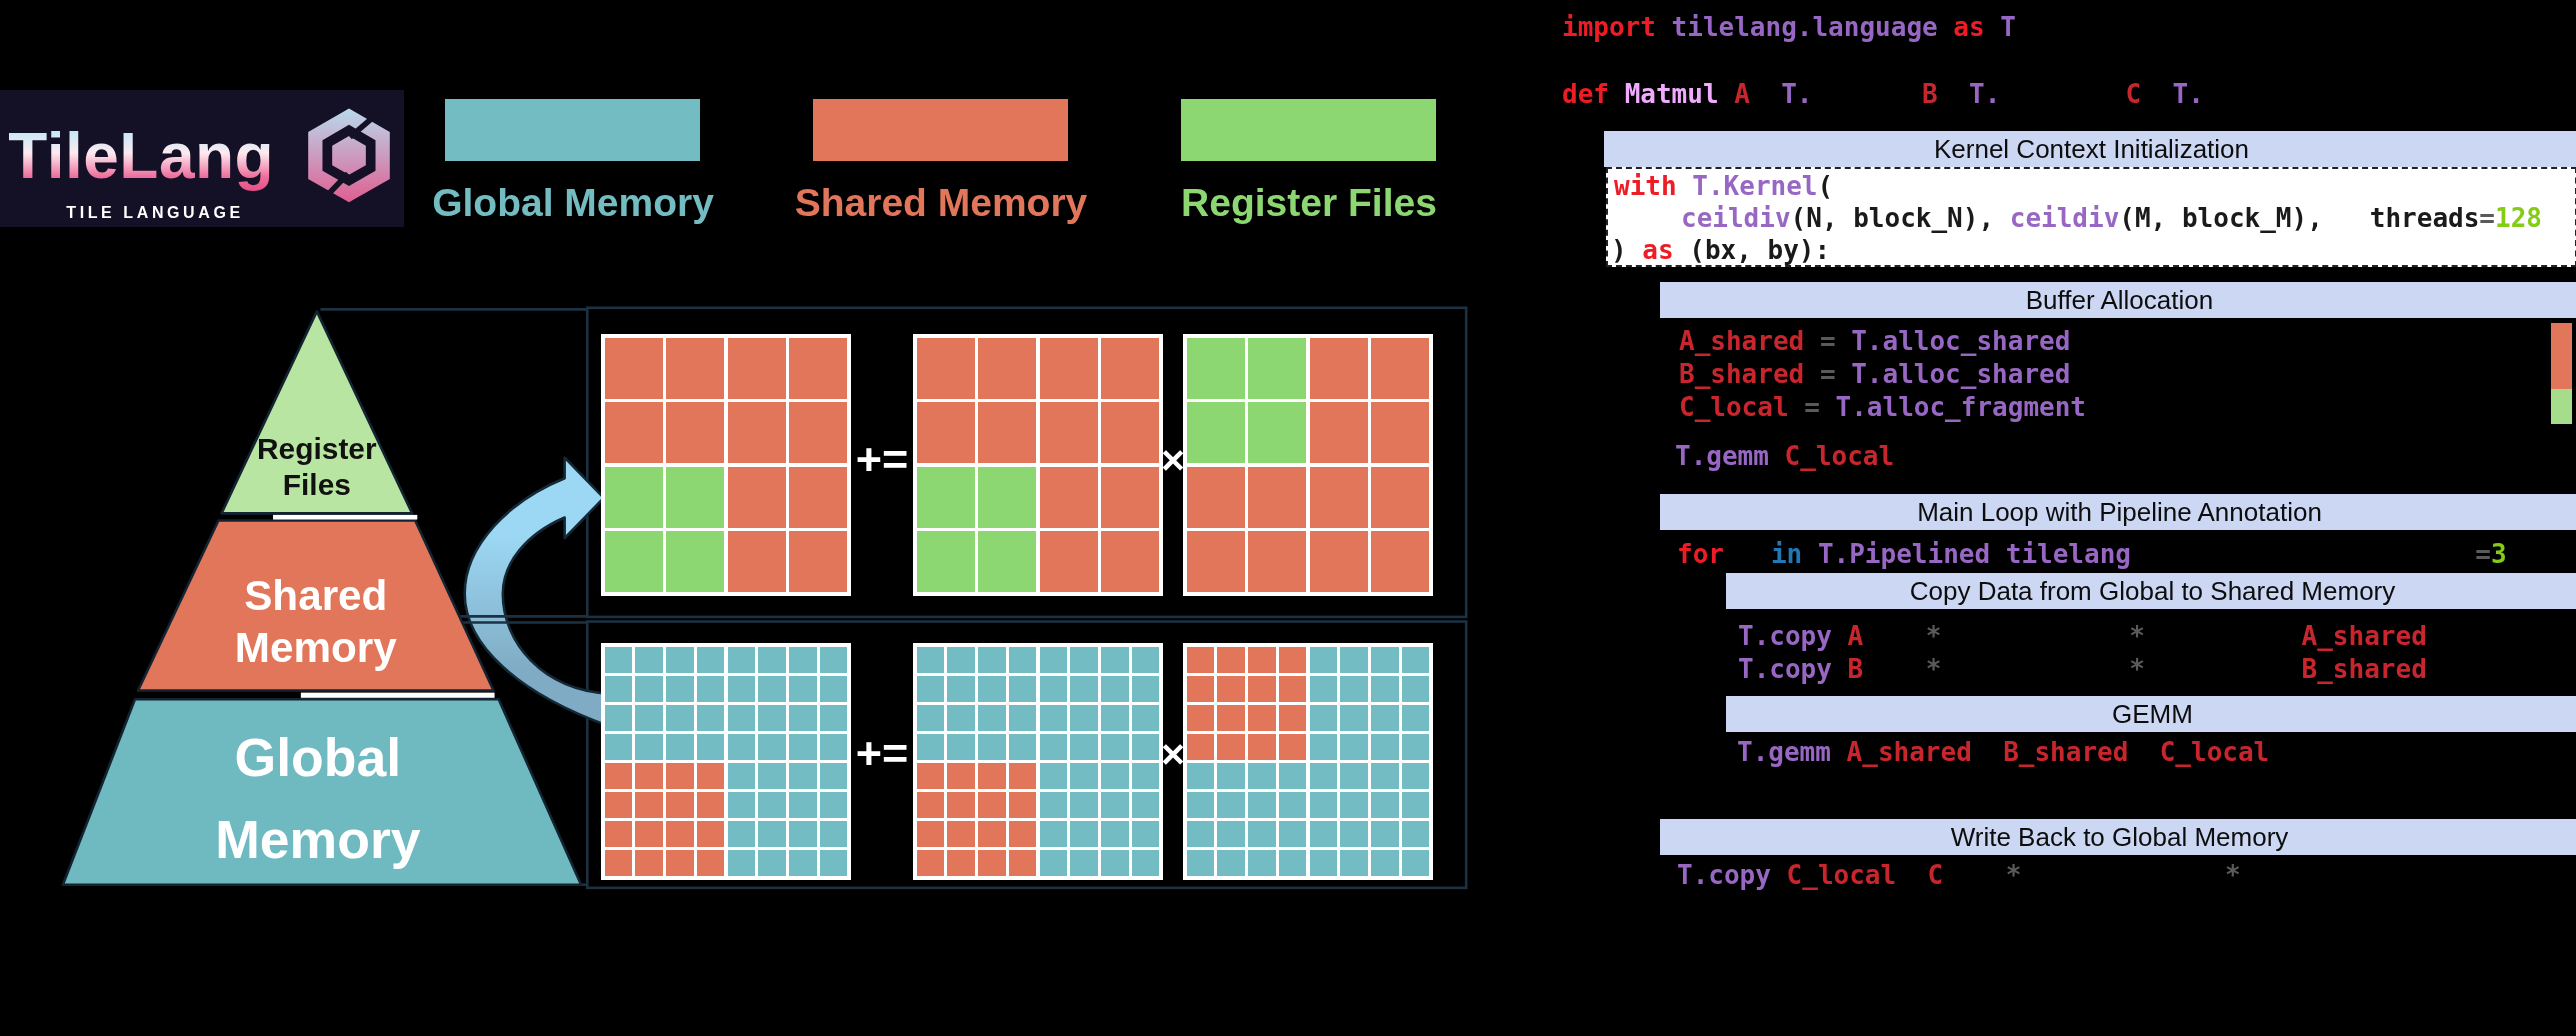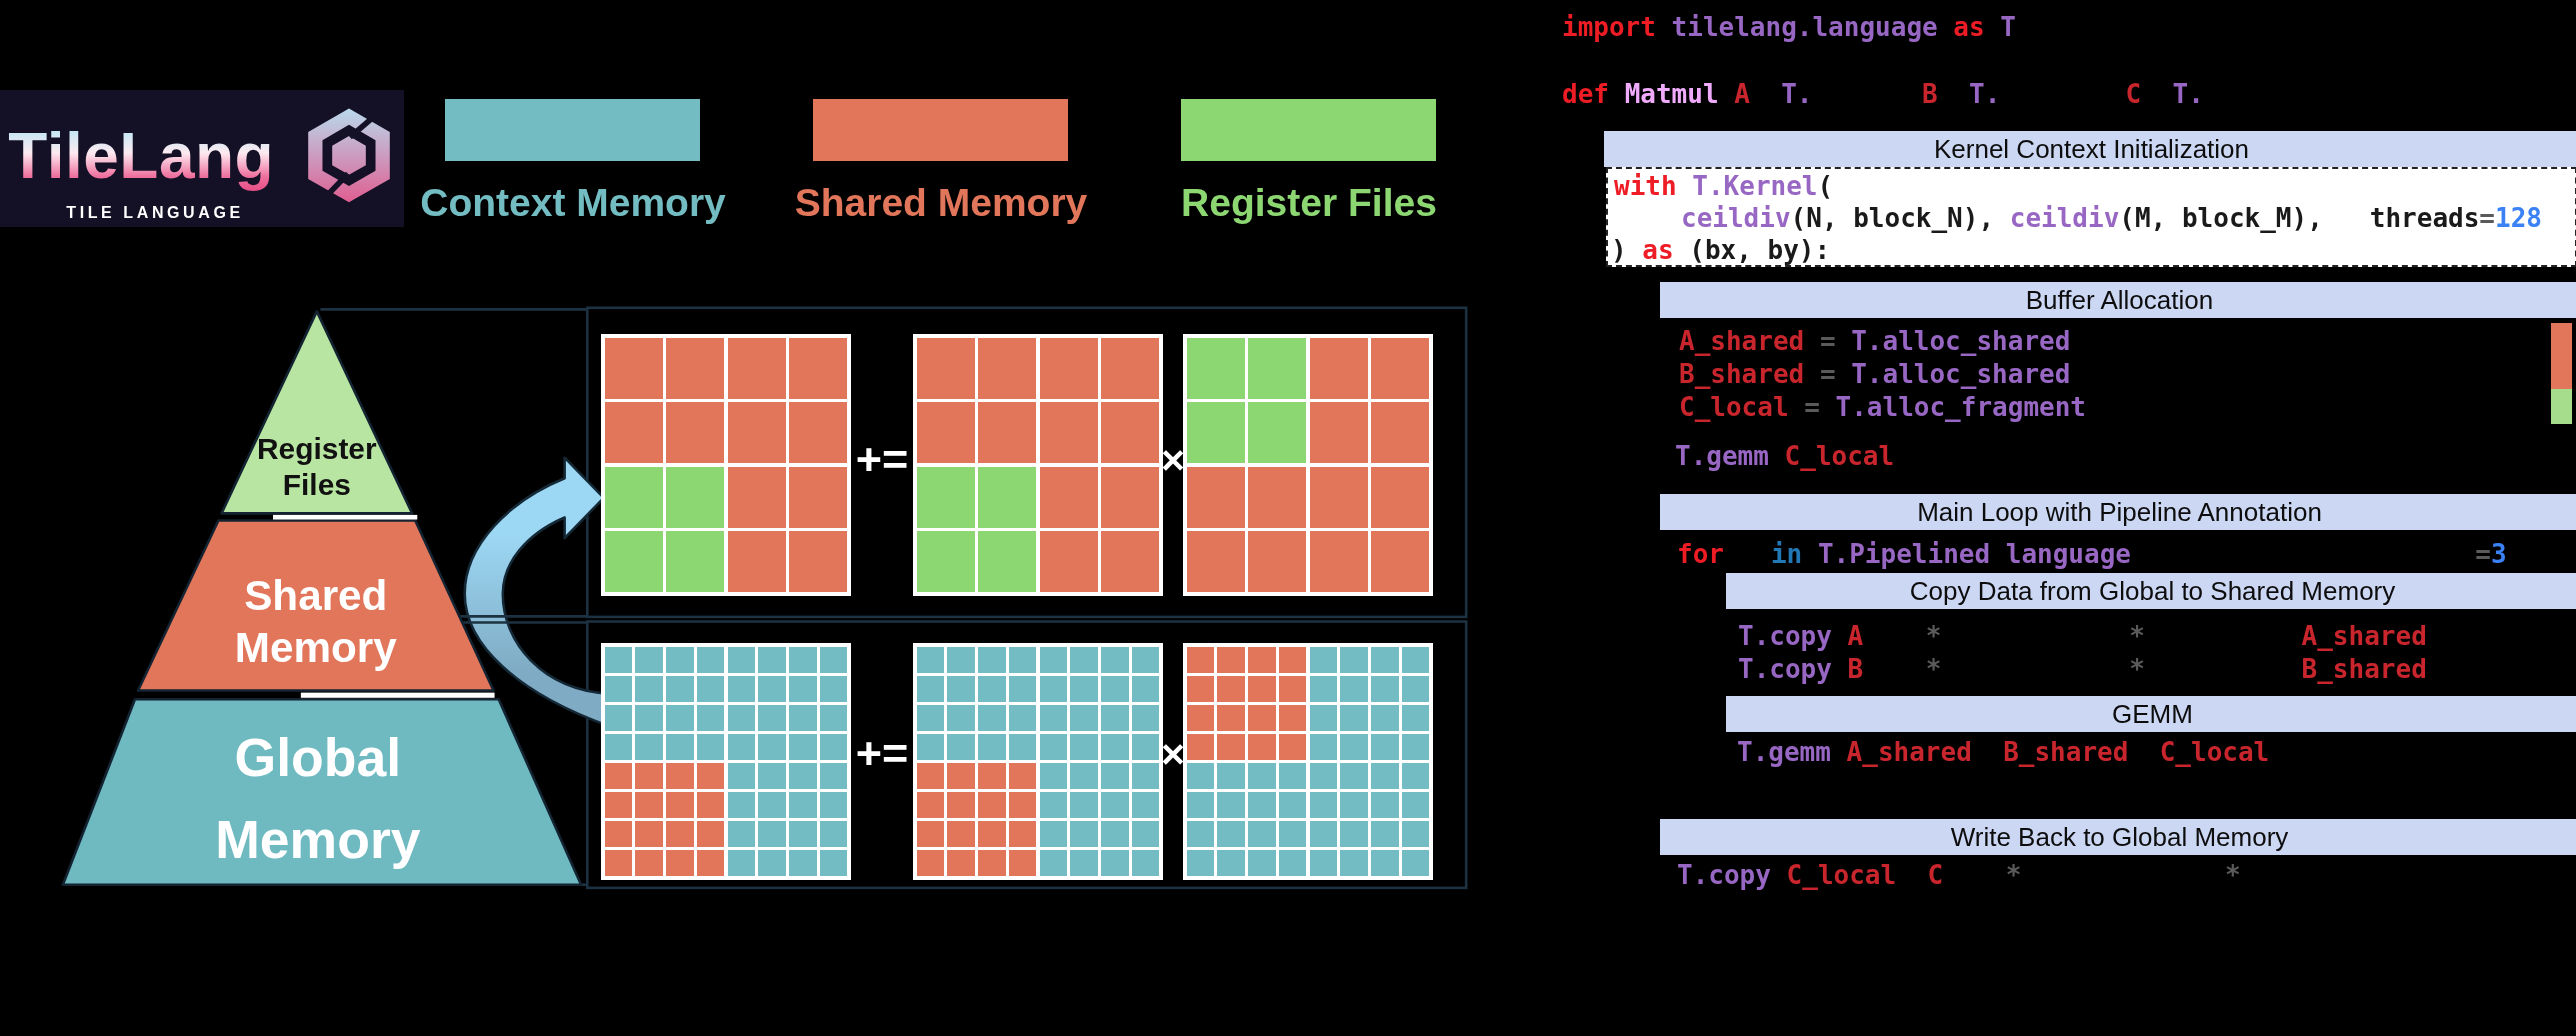--- a/index.html
+++ b/index.html
@@ -49,21 +49,21 @@
 
   #white-box{position:absolute;left:1606px;top:167px;width:967px;height:96px;background:#ffffff;
     border:2.6px dashed #222222;}
   #membar-shared{position:absolute;left:2551px;top:323px;width:20.6px;height:67px;}
   #membar-register{position:absolute;left:2551px;top:389px;width:20.6px;height:35px;}
 
   #code-layer{position:absolute;left:0;top:0;width:2701px;height:1037px;pointer-events:none;}
   .code-line{position:absolute;font-family:"DejaVu Sans Mono","Liberation Mono",monospace;
     font-weight:bold;font-size:26px;line-height:32px;white-space:pre;}
   .tok-kw{color:#ee1c25;} .tok-type{color:#9767c3;} .tok-var{color:#c9252d;}
-  .tok-fn{color:#f0abfc;} .tok-num{color:#3b82f6;} .tok-kw2{color:#2278b5;}
+  .tok-fn{color:#f0abfc;} .tok-num{color:#84cc16;} .tok-kw2{color:#2278b5;}
   .tok-op{color:#5a5a5a;} .tok-dark{color:#1a1a1a;} .tok-plain{color:#050505;}
 </style>
 </head>
 <body>
 
 <div id="canvas">
 
   <div id="logo-box">
     <div id="logo-title">TileLang</div>
     <svg id="logo-cube" width="102" height="120" viewBox="0 0 200 234">
@@ -78,21 +78,21 @@
       <polygon points="100,74 133,93 133,131 100,150 67,131 67,93" fill="url(#cubeGrad)"></polygon>
       <line x1="158" y1="28" x2="102" y2="76" stroke="#141126" stroke-width="11"></line>
       <line x1="42" y1="206" x2="98" y2="148" stroke="#141126" stroke-width="11"></line>
     </svg>
     <div id="logo-sub">TILE LANGUAGE</div>
   </div>
 
   <div id="lg-sw-0" class="legend-swatch" style="background: rgb(114, 188, 194);"></div>
   <div id="lg-sw-1" class="legend-swatch" style="background: rgb(225, 118, 90);"></div>
   <div id="lg-sw-2" class="legend-swatch" style="background: rgb(141, 215, 115);"></div>
-  <div id="lg-lb-0" class="legend-label" style="color: rgb(114, 188, 194);">Context Memory</div>
+  <div id="lg-lb-0" class="legend-label" style="color: rgb(114, 188, 194);">Global Memory</div>
   <div id="lg-lb-1" class="legend-label" style="color: rgb(225, 118, 90);">Shared Memory</div>
   <div id="lg-lb-2" class="legend-label" style="color: rgb(141, 215, 115);">Register Files</div>
 
   <svg id="left-svg" width="1494" height="1037" viewBox="0 0 2900 2012">
     <defs>
       <linearGradient id="arrowGrad" x1="0" y1="880" x2="0" y2="1410" gradientUnits="userSpaceOnUse">
         <stop offset="0.30" stop-color="#9cd7f3"></stop>
         <stop offset="0.80" stop-color="#7fabc4"></stop>
       </linearGradient>
     </defs>
@@ -140,21 +140,21 @@
   <div id="code-layer">
       <div class="code-line" style="left: 1562px; top: 11.3px;"><span class="tok-kw">import </span><span class="tok-type">tilelang.language </span><span class="tok-kw">as </span><span class="tok-type">T</span></div>
       <div class="code-line" style="left: 1562px; top: 78px;"><span class="tok-kw">def </span><span class="tok-fn">Matmul </span><span class="tok-var">A</span><span class="tok-plain">  </span><span class="tok-type">T.</span><span class="tok-plain">       </span><span class="tok-var">B</span><span class="tok-plain">  </span><span class="tok-type">T.</span><span class="tok-plain">        </span><span class="tok-var">C</span><span class="tok-plain">  </span><span class="tok-type">T.</span></div>
       <div class="code-line" style="left: 1614px; top: 170px;"><span class="tok-kw">with </span><span class="tok-type">T.Kernel</span><span class="tok-dark">(</span></div>
       <div class="code-line" style="left: 1681px; top: 202px;"><span class="tok-type">ceildiv</span><span class="tok-dark">(N, block_N), </span><span class="tok-type">ceildiv</span><span class="tok-dark">(M, block_M),   threads</span><span class="tok-op">=</span><span class="tok-num">128</span></div>
       <div class="code-line" style="left: 1611px; top: 234px;"><span class="tok-dark">) </span><span class="tok-kw">as </span><span class="tok-dark">(bx, by):</span></div>
       <div class="code-line" style="left: 1679px; top: 325px;"><span class="tok-var">A_shared </span><span class="tok-op">= </span><span class="tok-type">T.alloc_shared</span></div>
       <div class="code-line" style="left: 1679px; top: 358px;"><span class="tok-var">B_shared </span><span class="tok-op">= </span><span class="tok-type">T.alloc_shared</span></div>
       <div class="code-line" style="left: 1679px; top: 391px;"><span class="tok-var">C_local </span><span class="tok-op">= </span><span class="tok-type">T.alloc_fragment</span></div>
       <div class="code-line" style="left: 1675px; top: 440px;"><span class="tok-type">T.gemm </span><span class="tok-var">C_local</span></div>
-      <div class="code-line" style="left: 1677px; top: 538px;"><span class="tok-kw">for</span><span class="tok-plain">   </span><span class="tok-kw2">in </span><span class="tok-type">T.Pipelined language</span><span class="tok-plain">                      </span><span class="tok-op">=</span><span class="tok-num">3</span></div>
+      <div class="code-line" style="left: 1677px; top: 538px;"><span class="tok-kw">for</span><span class="tok-plain">   </span><span class="tok-kw2">in </span><span class="tok-type">T.Pipelined tilelang</span><span class="tok-plain">                      </span><span class="tok-op">=</span><span class="tok-num">3</span></div>
       <div class="code-line" style="left: 1738px; top: 620px;"><span class="tok-type">T.copy </span><span class="tok-var">A</span><span class="tok-plain">    </span><span class="tok-op">*</span><span class="tok-plain">            </span><span class="tok-op">*</span><span class="tok-plain">          </span><span class="tok-var">A_shared</span></div>
       <div class="code-line" style="left: 1738px; top: 653px;"><span class="tok-type">T.copy </span><span class="tok-var">B</span><span class="tok-plain">    </span><span class="tok-op">*</span><span class="tok-plain">            </span><span class="tok-op">*</span><span class="tok-plain">          </span><span class="tok-var">B_shared</span></div>
       <div class="code-line" style="left: 1737px; top: 736px;"><span class="tok-type">T.gemm </span><span class="tok-var">A_shared</span><span class="tok-plain">  </span><span class="tok-var">B_shared</span><span class="tok-plain">  </span><span class="tok-var">C_local</span></div>
       <div class="code-line" style="left: 1677px; top: 859px;"><span class="tok-type">T.copy </span><span class="tok-var">C_local</span><span class="tok-plain">  </span><span class="tok-var">C</span><span class="tok-plain">    </span><span class="tok-op">*</span><span class="tok-plain">             </span><span class="tok-op">*</span></div>
     </div>
 <div class="matrix" style="left: 601px; top: 334px; width: 250px; height: 262px; grid-template-rows: repeat(4, 1fr); grid-template-columns: repeat(4, 1fr);">
       <div style="background: rgb(225, 118, 90);"></div>
       <div style="background: rgb(225, 118, 90);"></div>
       <div style="background: rgb(225, 118, 90);"></div>
       <div style="background: rgb(225, 118, 90);"></div>

